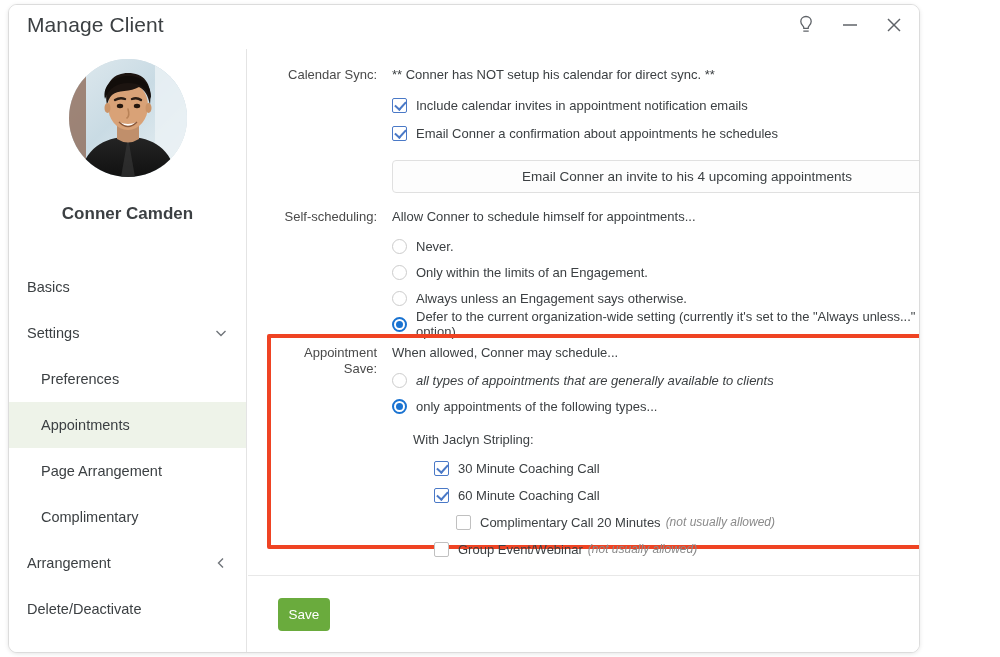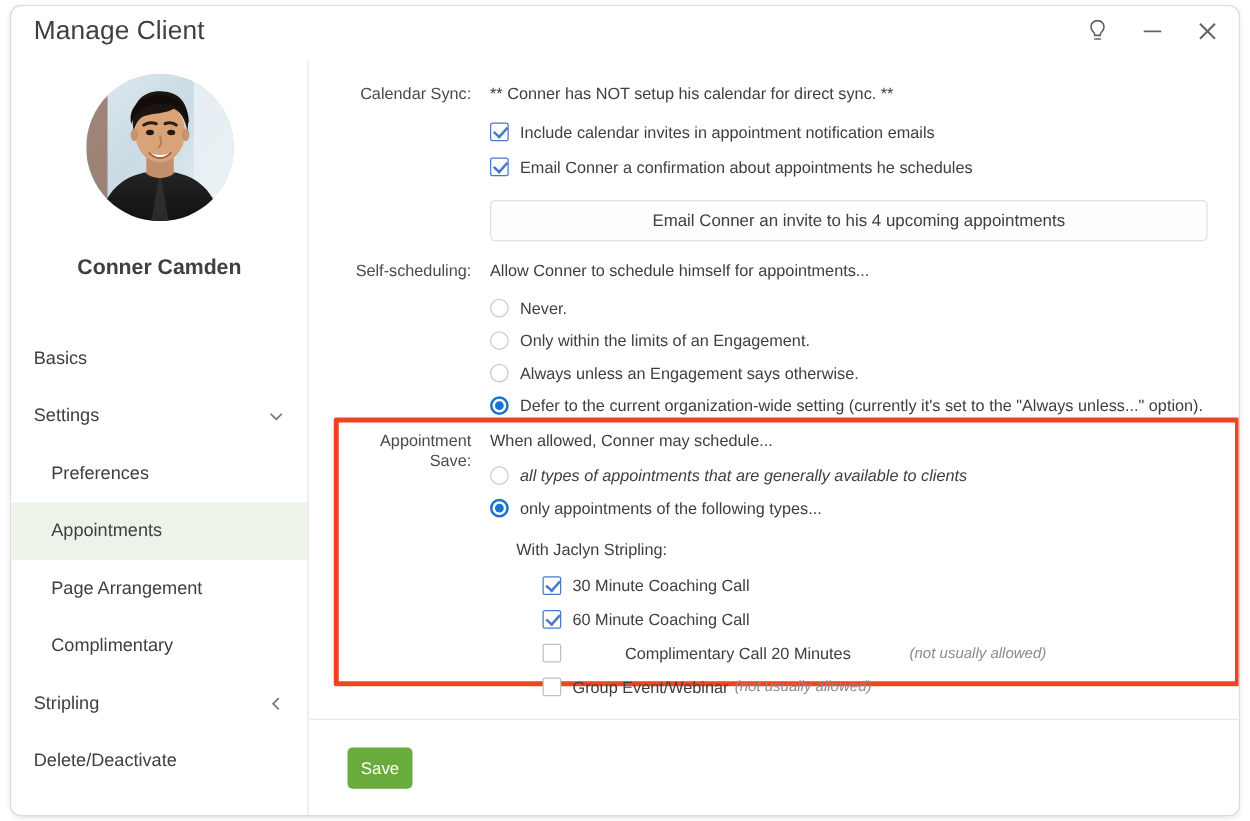--- a/index.html
+++ b/index.html
@@ -8,21 +8,21 @@
     width: 1000px;
     height: 657px;
     background: #ffffff;
     font-family: "Liberation Sans", sans-serif;
     -webkit-font-smoothing: antialiased;
   }
 
   .window {
     position: absolute;
     left: 8px; top: 4px;
-    width: 984px; height: 649px;
+    width: 912px; height: 649px;
     background: #ffffff;
     border: 1px solid #dcdcdc;
     border-radius: 9px;
     overflow: hidden;
     box-shadow: 0 1px 4px rgba(0,0,0,0.10);
   }
 
   
   .titlebar {
     position: absolute;
@@ -321,21 +321,21 @@
 
       <div class="nav-item sub">
         <span>Page Arrangement</span>
       </div>
 
       <div class="nav-item sub">
         <span>Complimentary</span>
       </div>
 
       <div class="nav-item">
-        <span>Stripling</span>
+        <span>Arrangement</span>
         <span class="chev">
           <svg width="14" height="14" viewBox="0 0 14 14">
             <polyline points="9,2.5 4.5,7 9,11.5" fill="none" stroke="#70757a" stroke-width="1.4"></polyline>
           </svg>
         </span>
       </div>
 
       <div class="nav-item">
         <span>Delete/Deactivate</span>
       </div>
@@ -410,21 +410,21 @@
           <div class="note" style="margin-top:13px; margin-left:21px;">With Jaclyn Stripling:</div>
 
           <div class="opt" style="margin-top:7px; margin-left:42px;">
             <span class="cb on"></span>
             <span class="txt">30 Minute Coaching Call</span>
           </div>
           <div class="opt" style="margin-top:1px; margin-left:42px;">
             <span class="cb on"></span>
             <span class="txt">60 Minute Coaching Call</span>
           </div>
-          <div class="opt" style="margin-top:1px; margin-left:42px;gap:42px;">
+          <div class="opt" style="margin-top:1px; margin-left:64px;">
             <span class="cb off"></span>
             <span class="txt">Complimentary Call 20 Minutes</span>
             <span class="muted-it">(not usually allowed)</span>
           </div>
           <div class="opt" style="margin-top:1px; margin-left:42px;">
             <span class="cb off"></span>
             <span class="txt">Group Event/Webinar</span>
             <span class="muted-it">(not usually allowed)</span>
           </div>
         </div>

